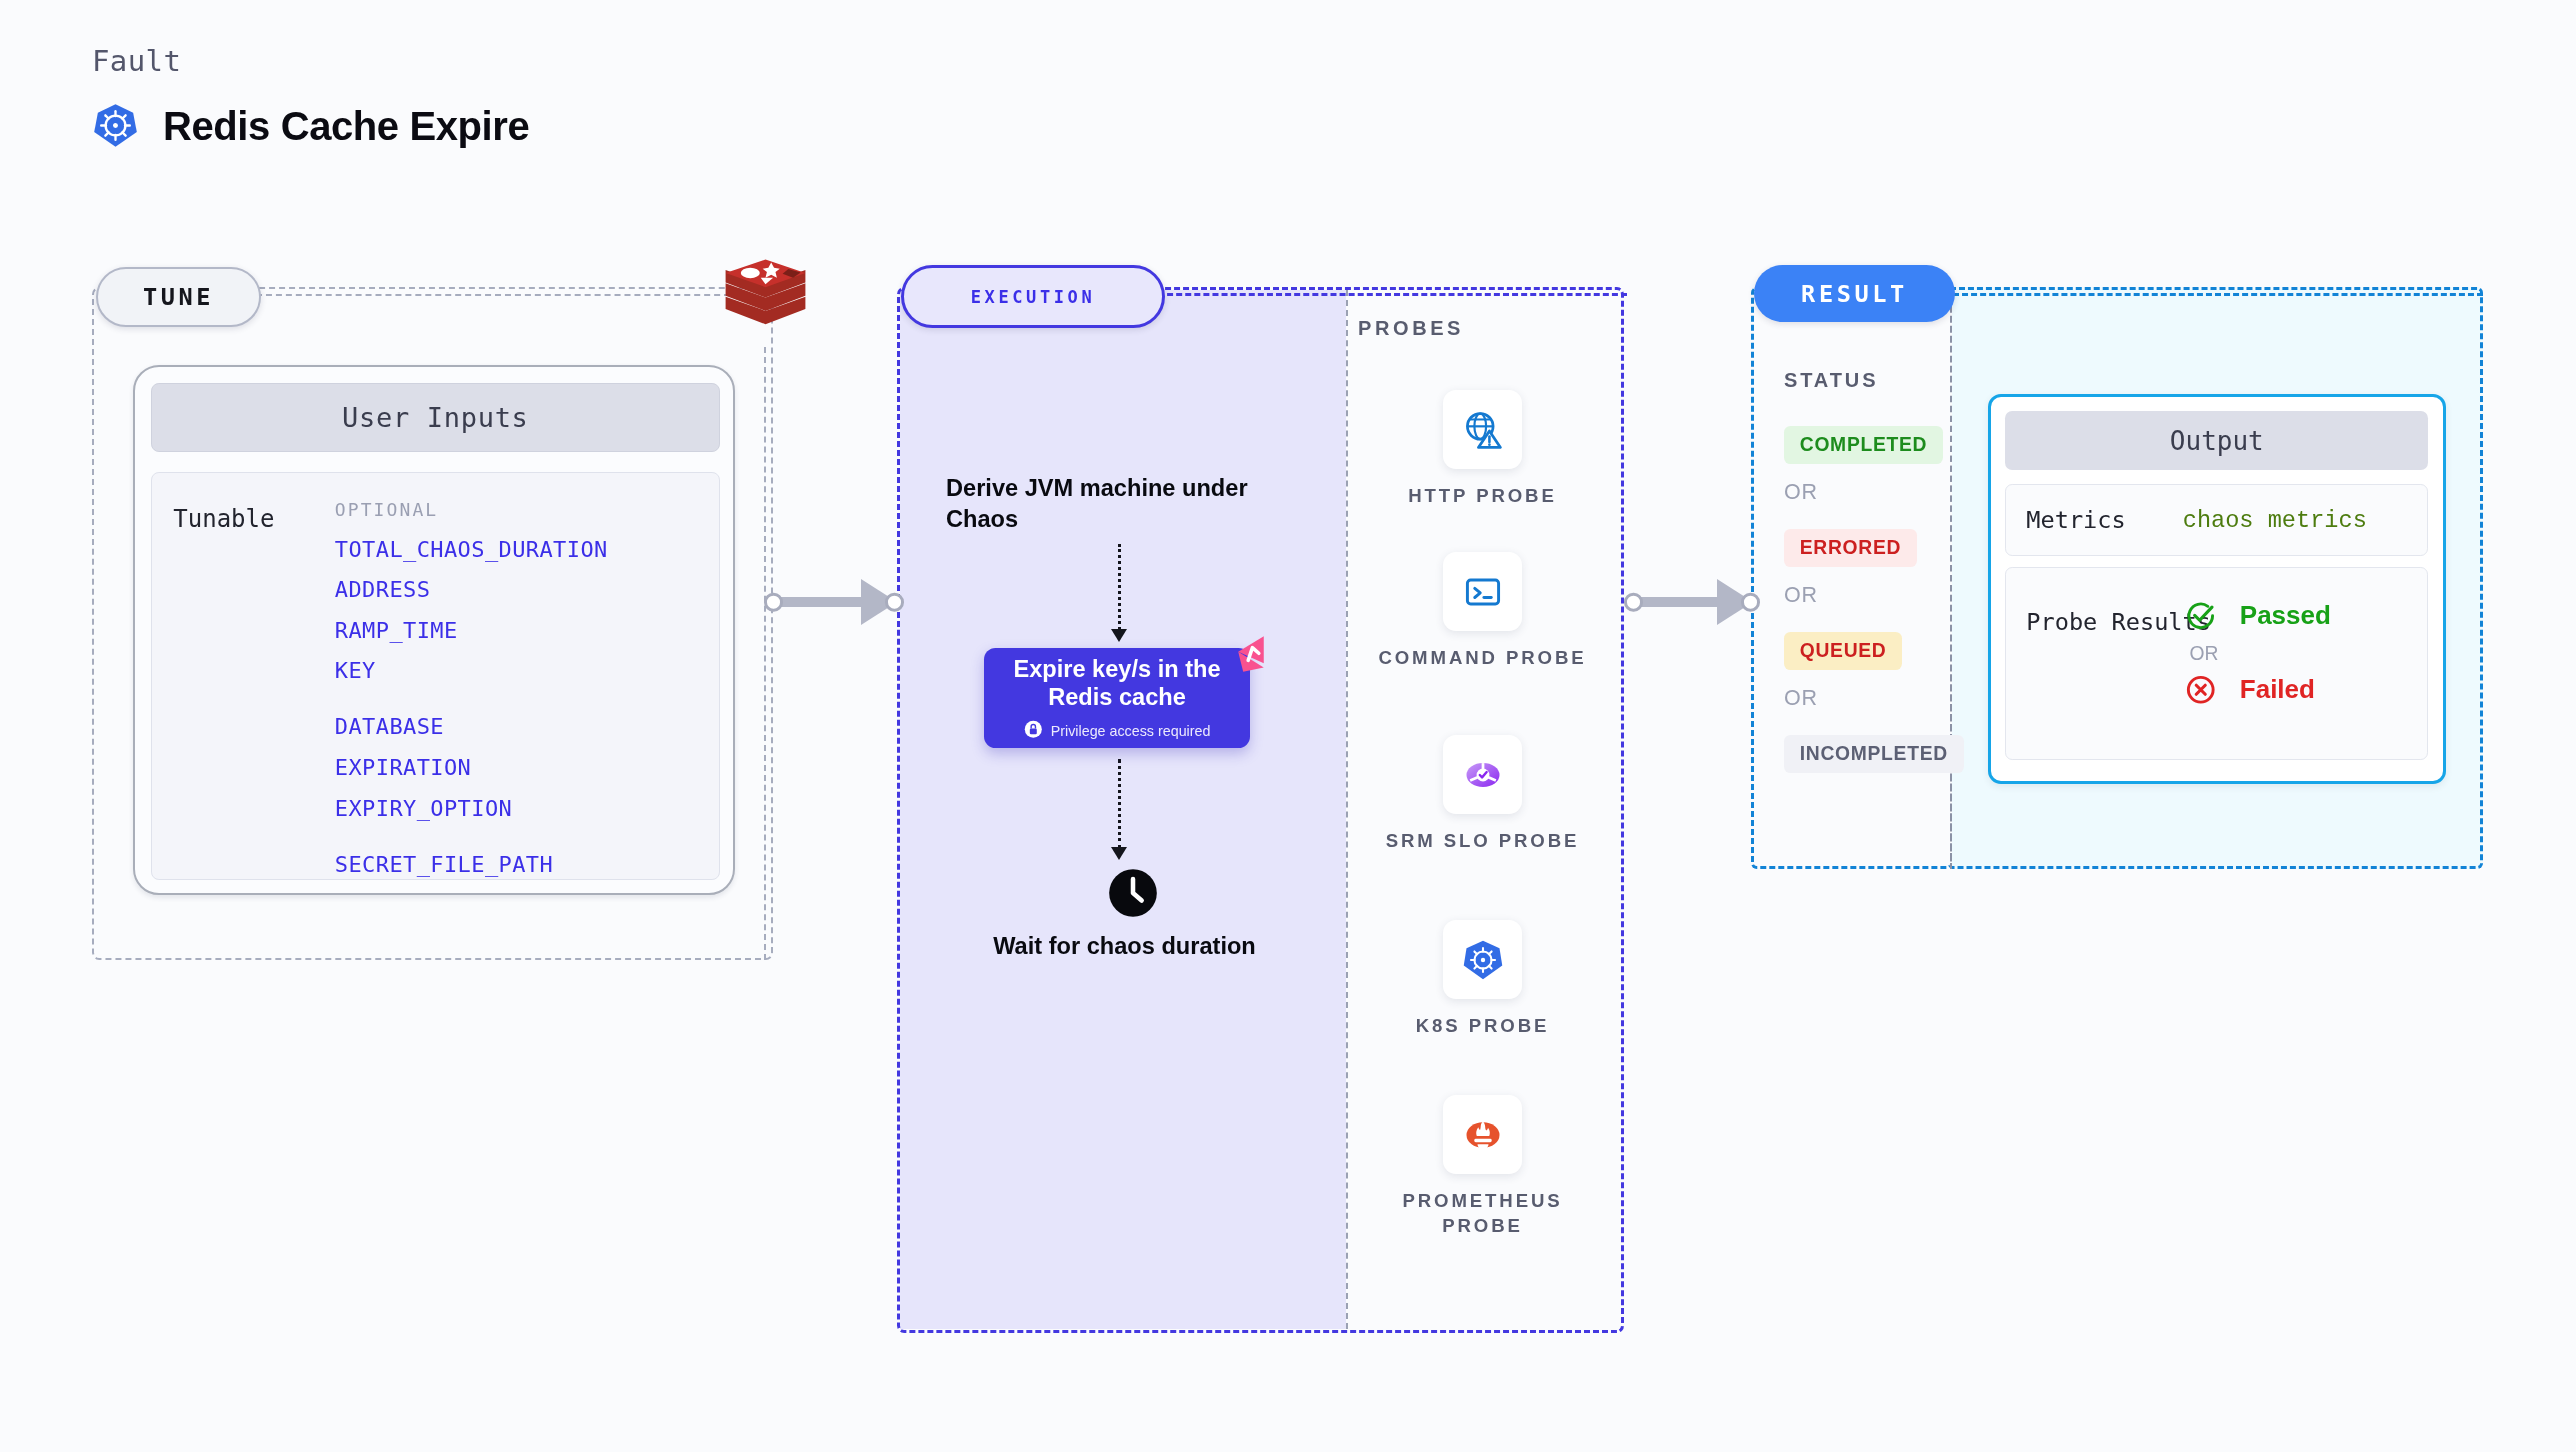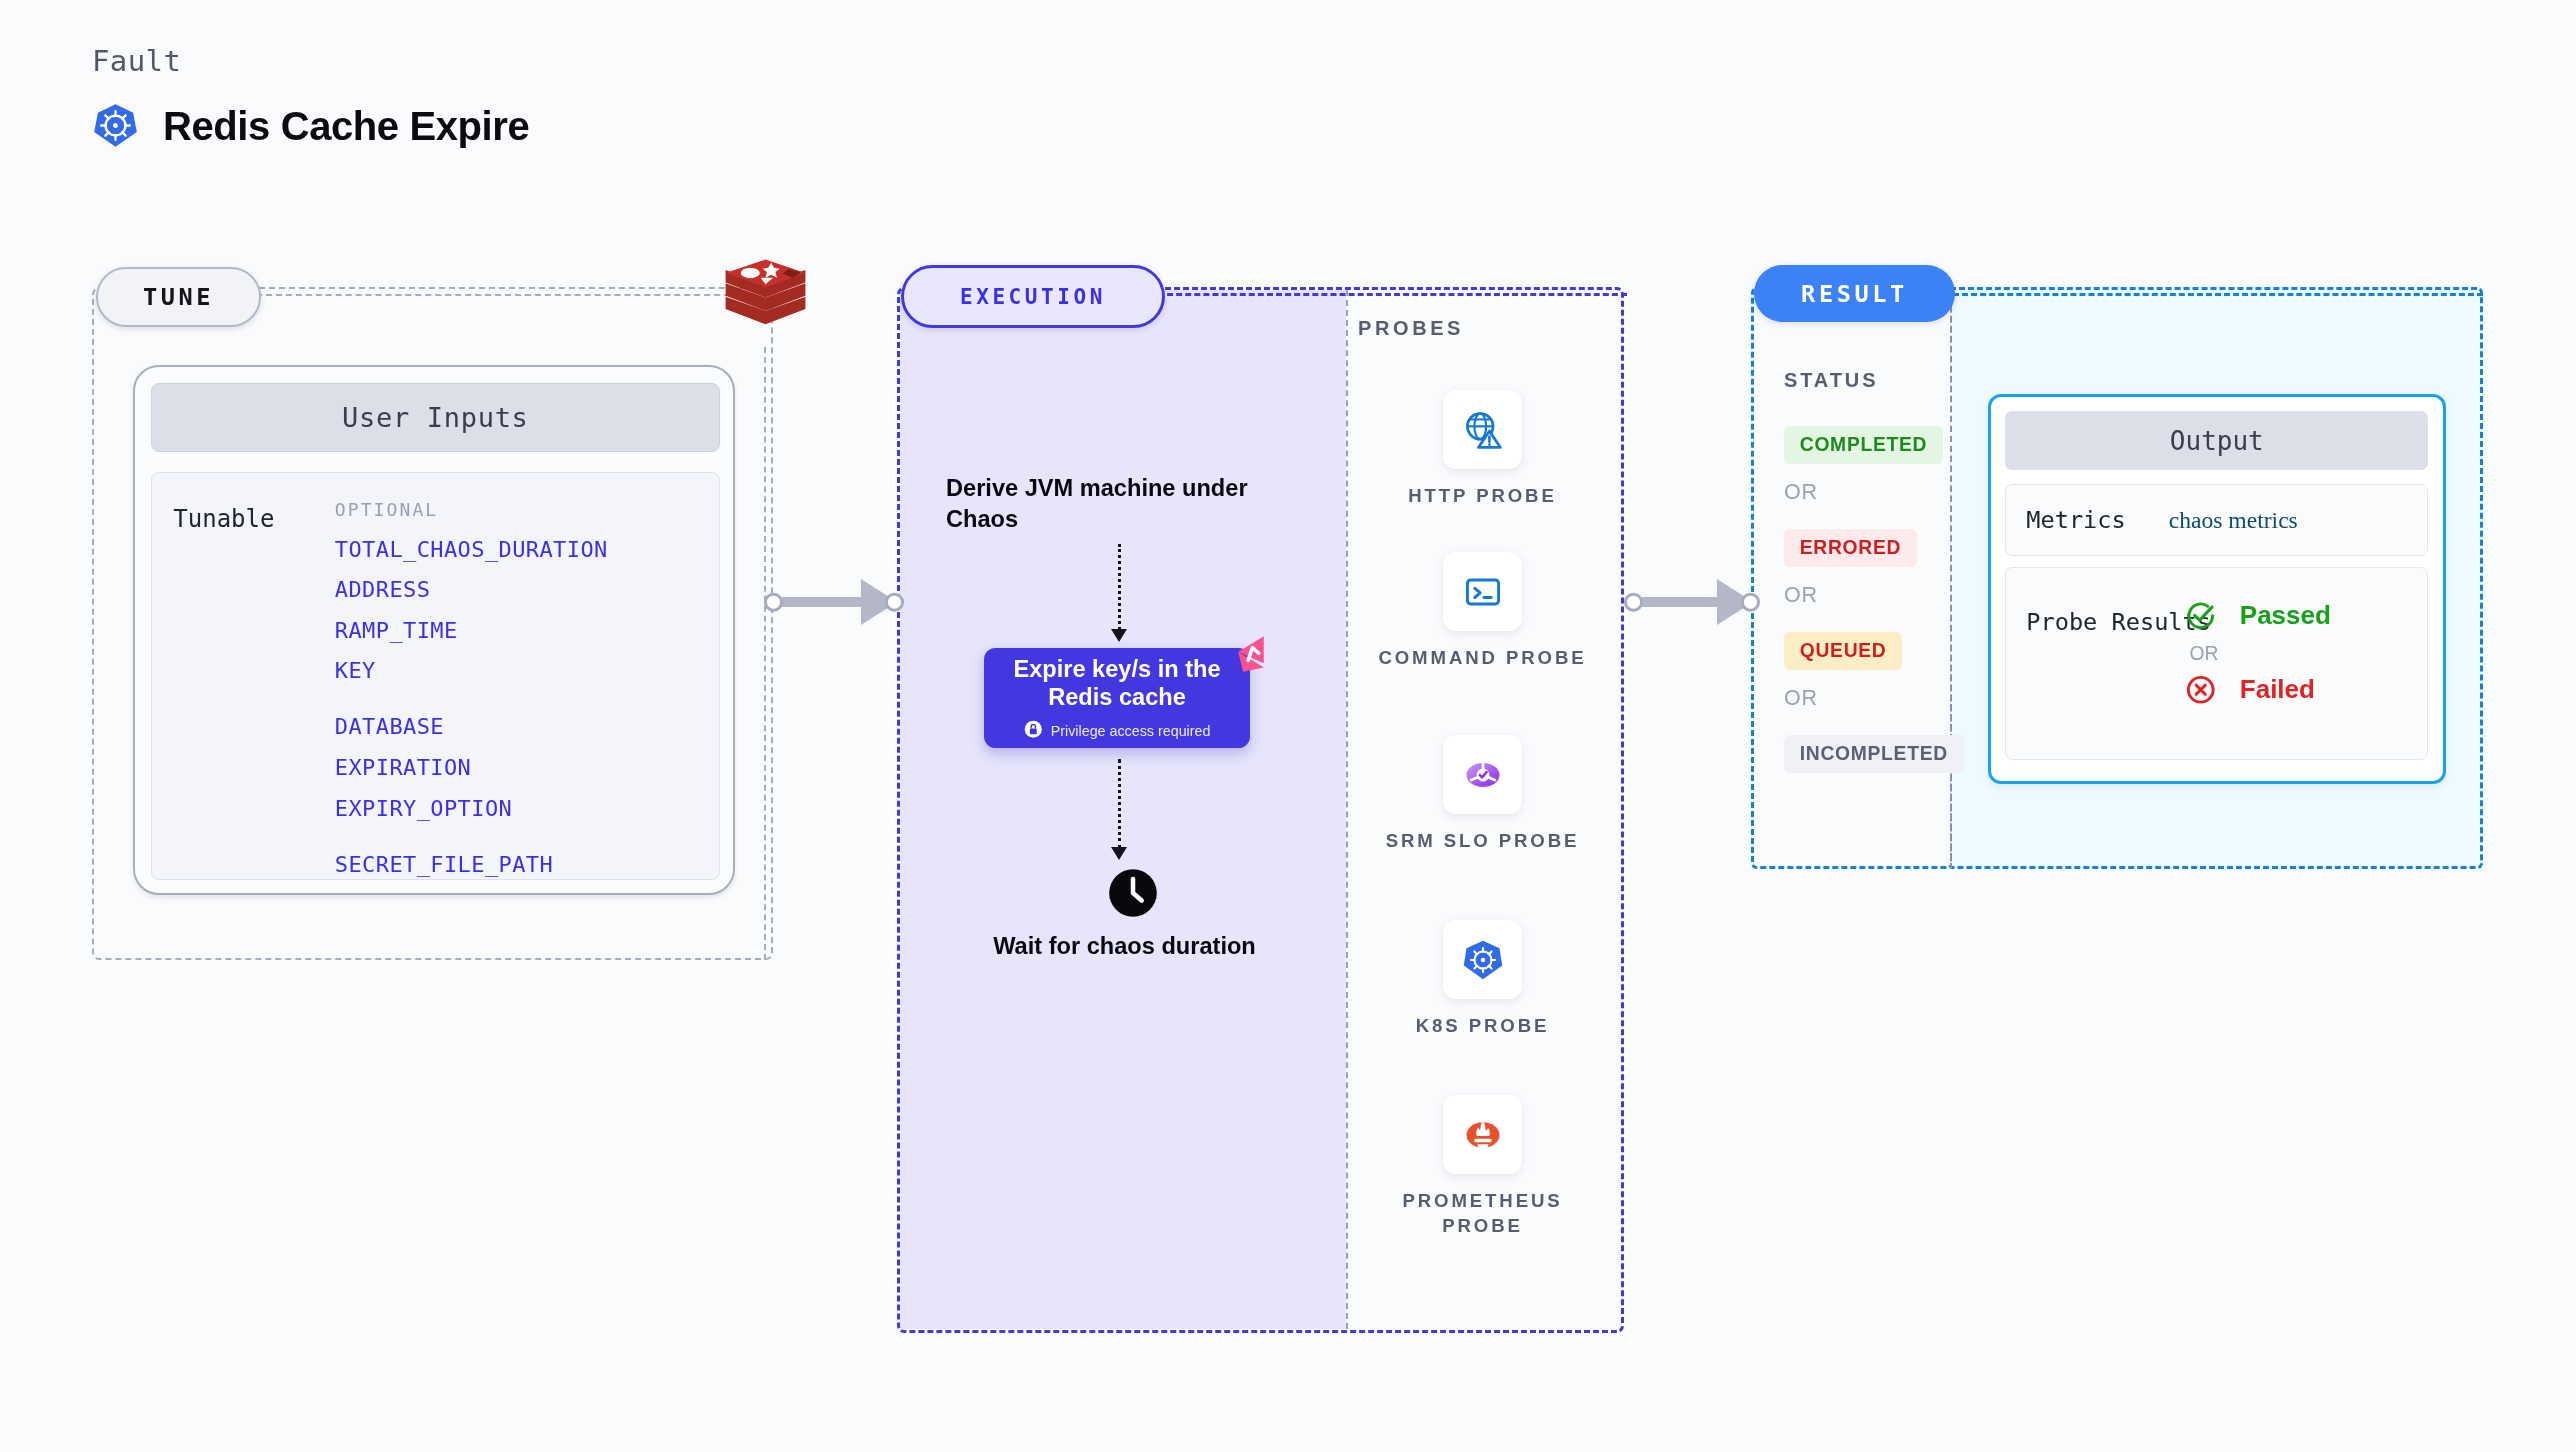--- a/index.html
+++ b/index.html
@@ -94,21 +94,21 @@
   #exec-outer{
     left:897px;top:287px;width:727px;height:1046px;
     border:3.6px dashed #4338e0;border-radius:7.2px;box-sizing:border-box;
   }
   #exec-bg{
     position:absolute;left:900px;top:290px;width:446px;height:1039px;
     background:#e6e5fb;z-index:0;
   }
   #exec-pill{
     left:901px;top:265px;width:258px;height:57px;
-    background:#e8e7fc;border:3.6px solid #4338e0;color:#3b2fe8;font-size:21px;
+    background:#e8e7fc;border:3.6px solid #4338e0;color:#3b2fe8;font-size:17px;
   }
   #exec-dash-line{
     position:absolute;left:1158px;top:293px;width:469px;height:0;
     border-top:3.6px dashed #4338e0;z-index:2;
   }
   #probes-divider{
     position:absolute;left:1346px;top:290px;width:0;height:1039px;
     border-left:2.9px dashed #9ba1b3;z-index:3;
   }
   #probes-label{
@@ -200,22 +200,22 @@
   #metrics-row{
     position:absolute;left:14.3px;top:87px;width:423px;height:72px;
     background:#fafbfd;border:0.7px solid #e3e6ee;border-radius:7.2px;box-sizing:border-box;
     display:flex;align-items:center;
   }
   #metrics-label{
     margin-left:20px;font-family:"DejaVu Sans Mono","Liberation Mono",monospace;
     font-size:23.6px;color:#22242e;
   }
   #metrics-value{
-    margin-left:43px;font-family:Liberation Serif, serif;
-    font-size:23.6px;color:#0c4a6e;
+    margin-left:57px;font-family:Liberation Mono, monospace;
+    font-size:23.6px;color:#4d7c0f;
   }
   #probe-results-row{
     position:absolute;left:14.3px;top:170px;width:423px;height:193px;
     background:#fafbfd;border:0.7px solid #e3e6ee;border-radius:7.2px;box-sizing:border-box;
   }
   #probe-results-label{
     position:absolute;left:20px;top:39px;
     font-family:"DejaVu Sans Mono","Liberation Mono",monospace;
     font-size:23.6px;color:#22242e;line-height:1.28;
   }

